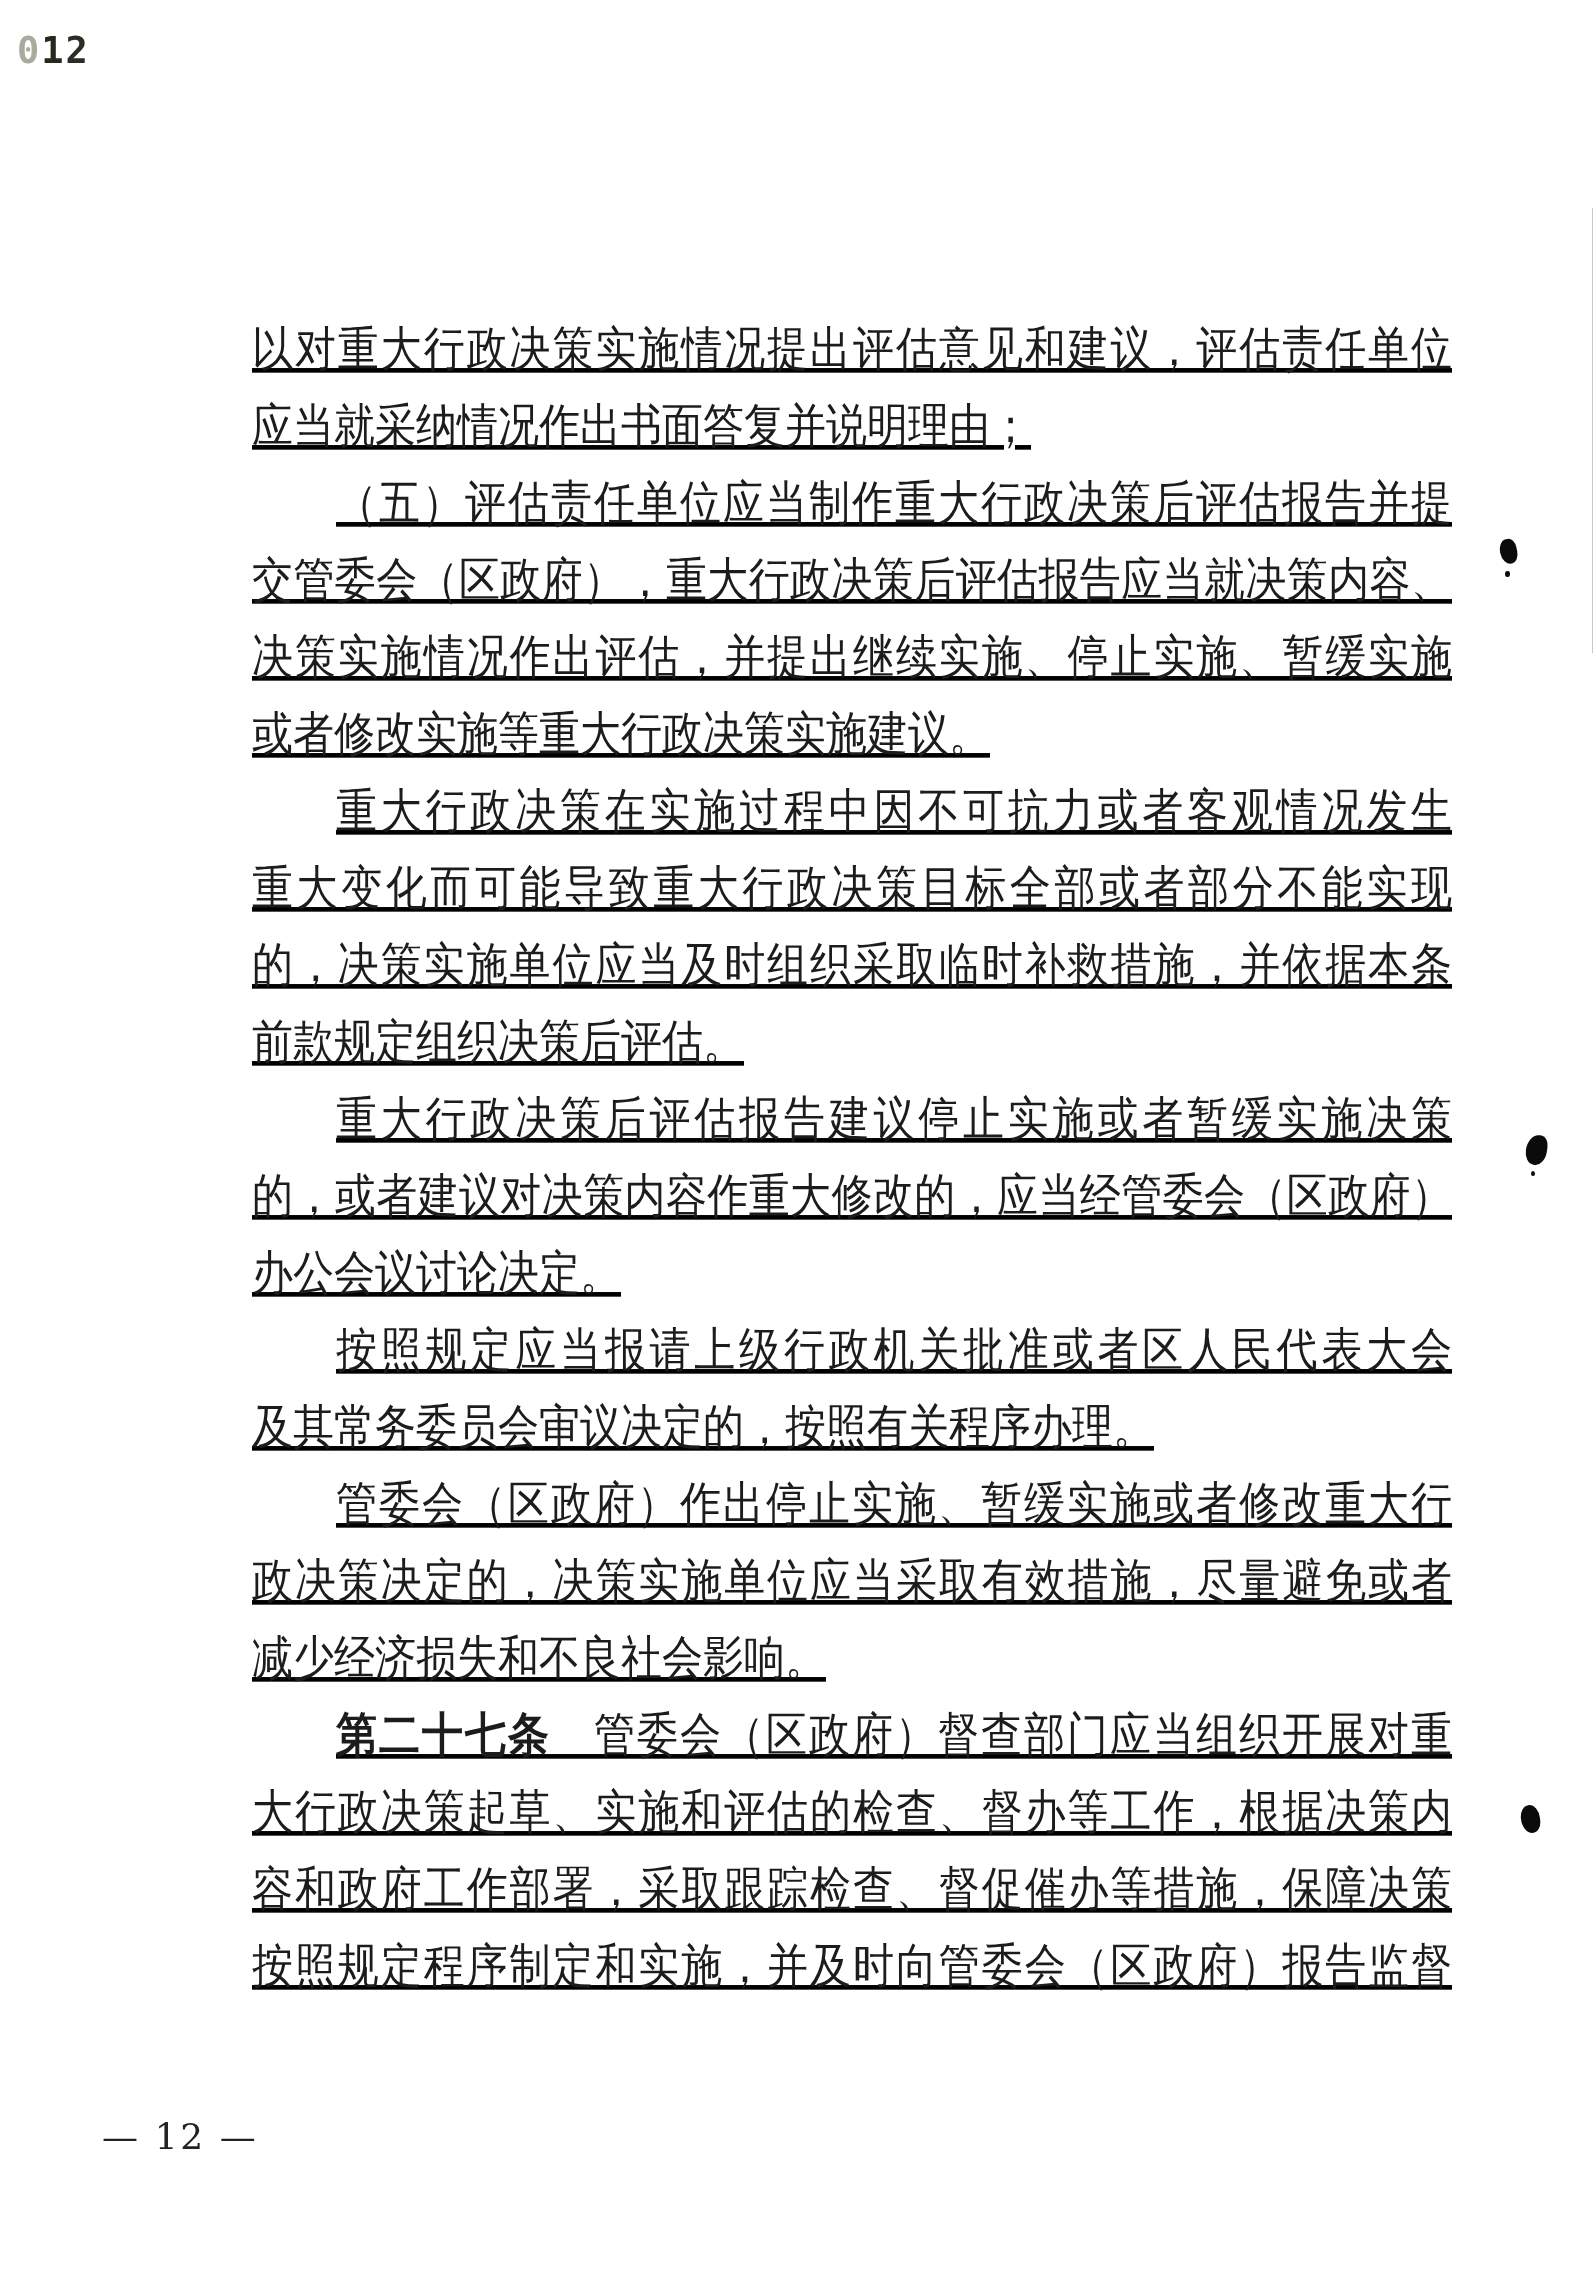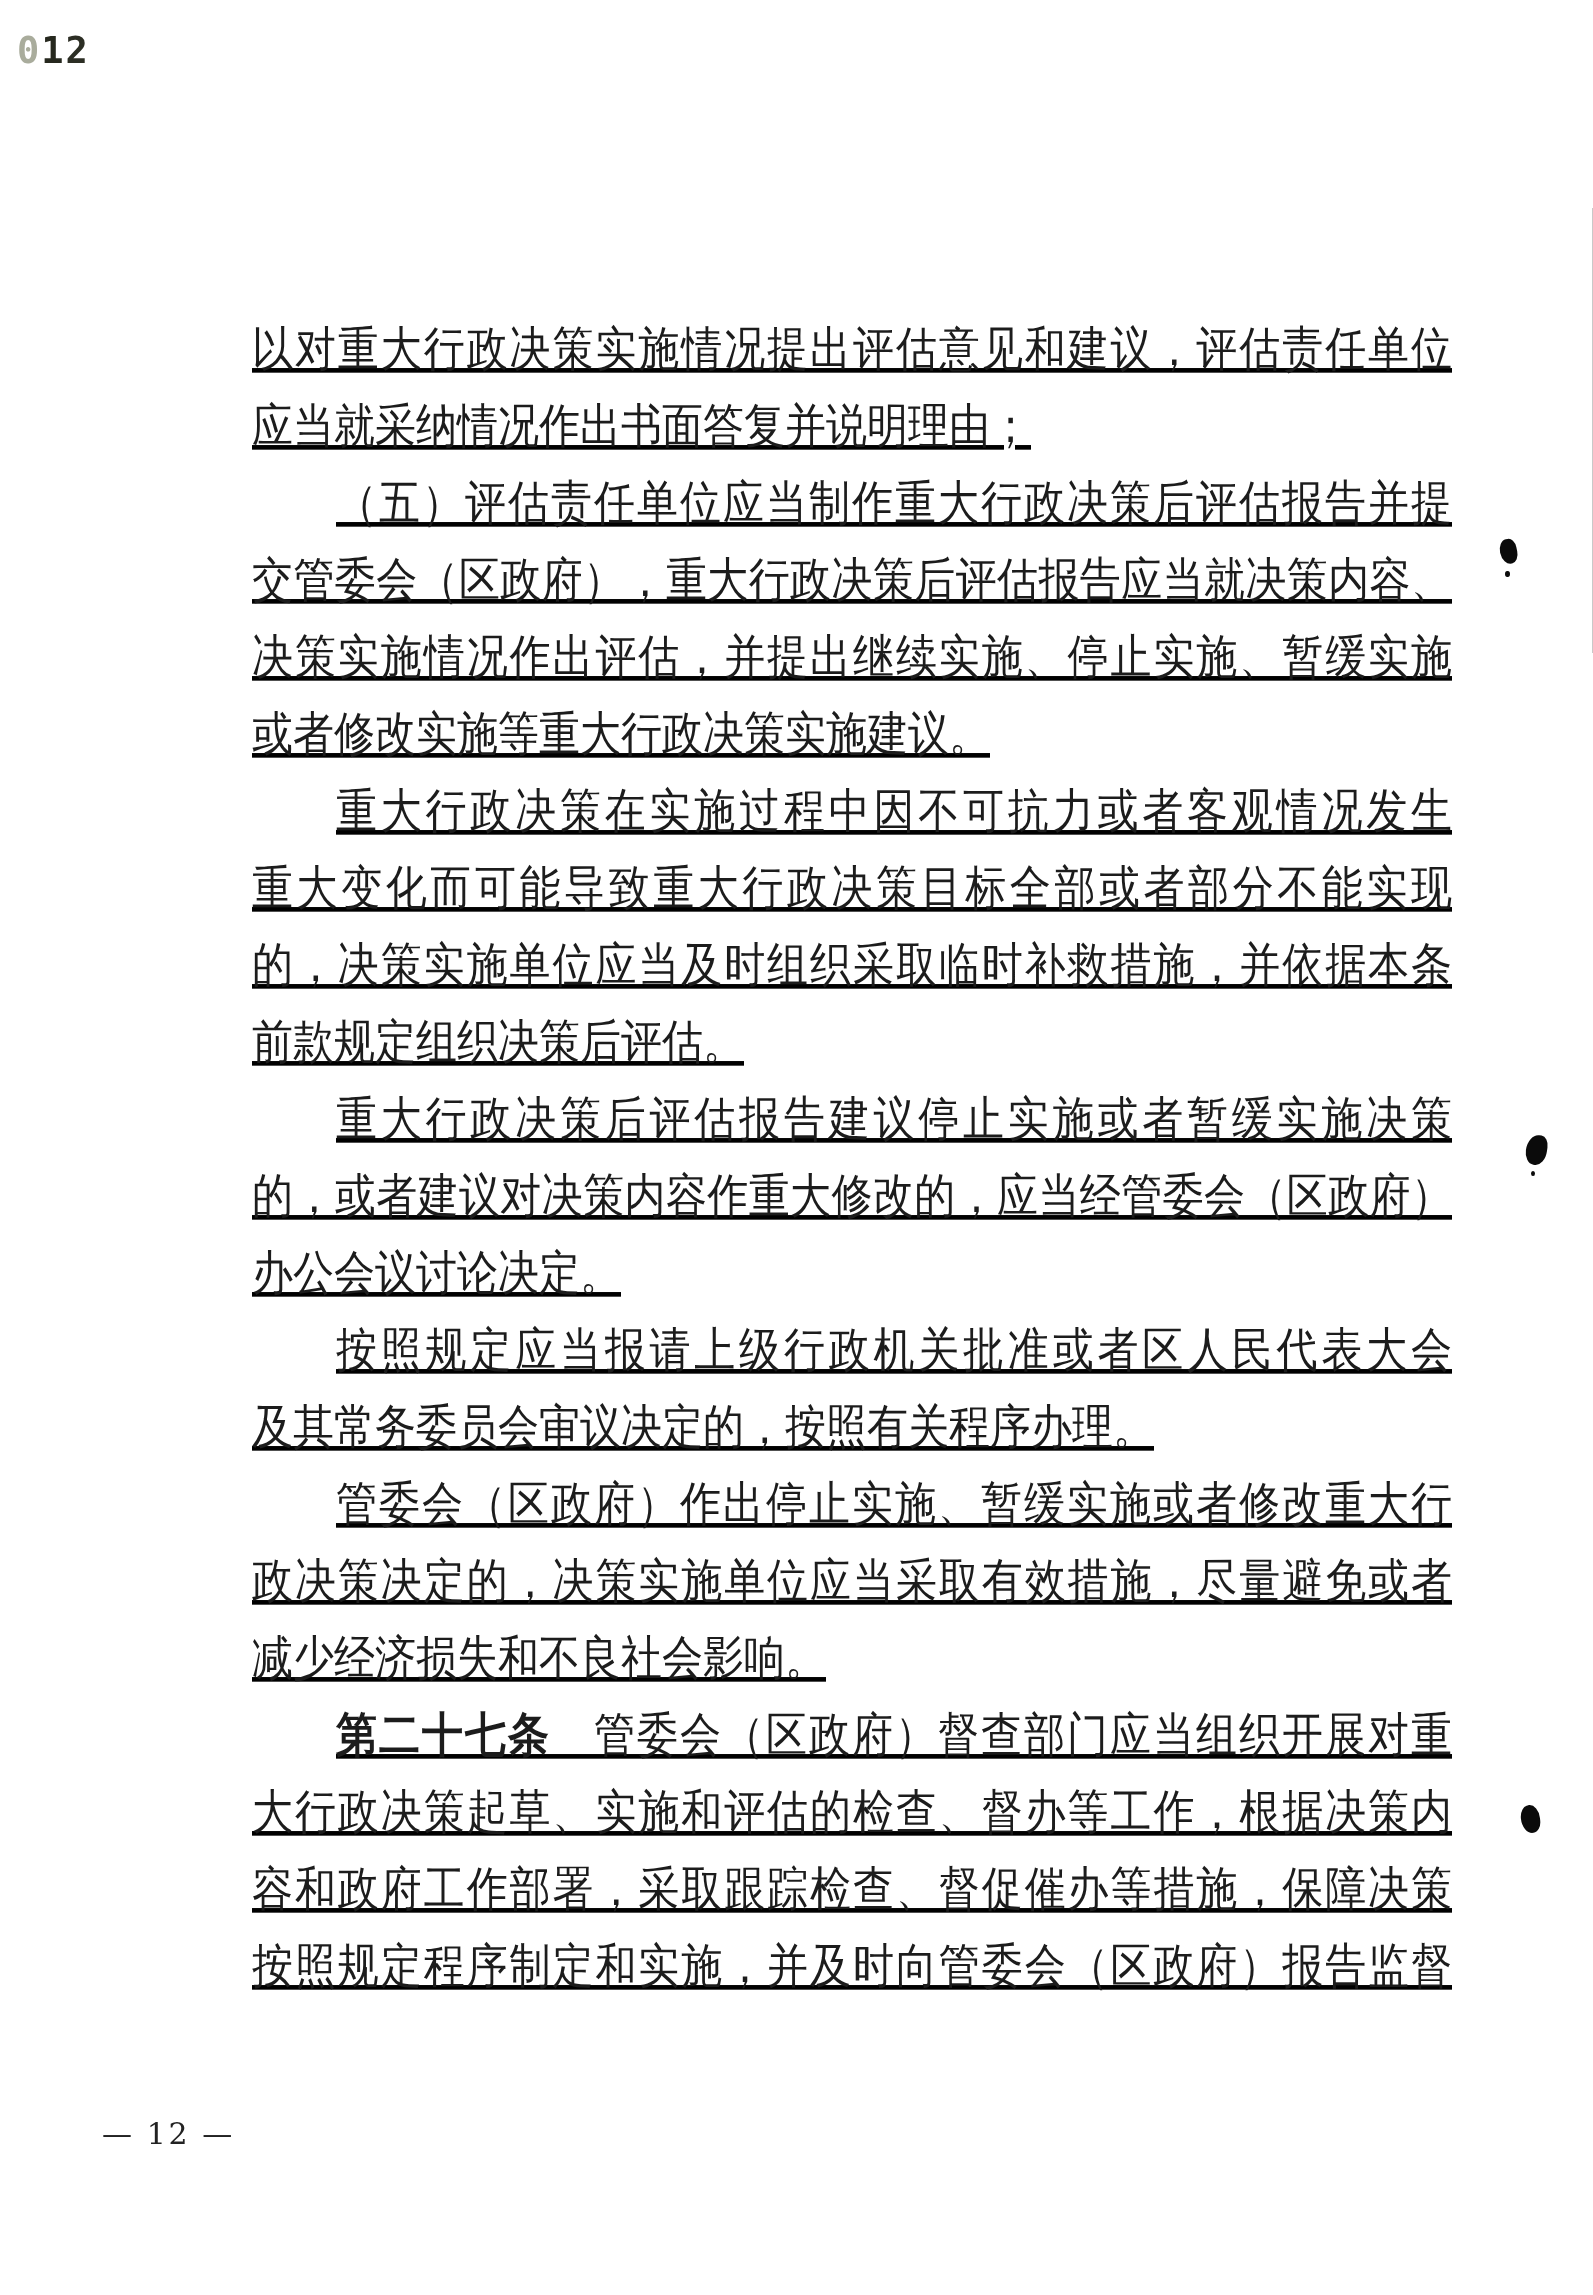--- a/index.html
+++ b/index.html
@@ -57,21 +57,21 @@
   .bold-seg{
     font-family:"DejaVu Sans","Liberation Sans",sans-serif;
     font-weight:700;
   }
 
   
   .footer{
     position:absolute;
     left:102px;
     top:2116px;
-    font-size:30px;
+    font-size:36px;
     color:#222222;
     letter-spacing:2.6px;
     font-family:"DejaVu Serif","Liberation Serif",serif;
   }
 
   
   .blot{
     position:absolute;
     background:#0b0b0b;
   }

